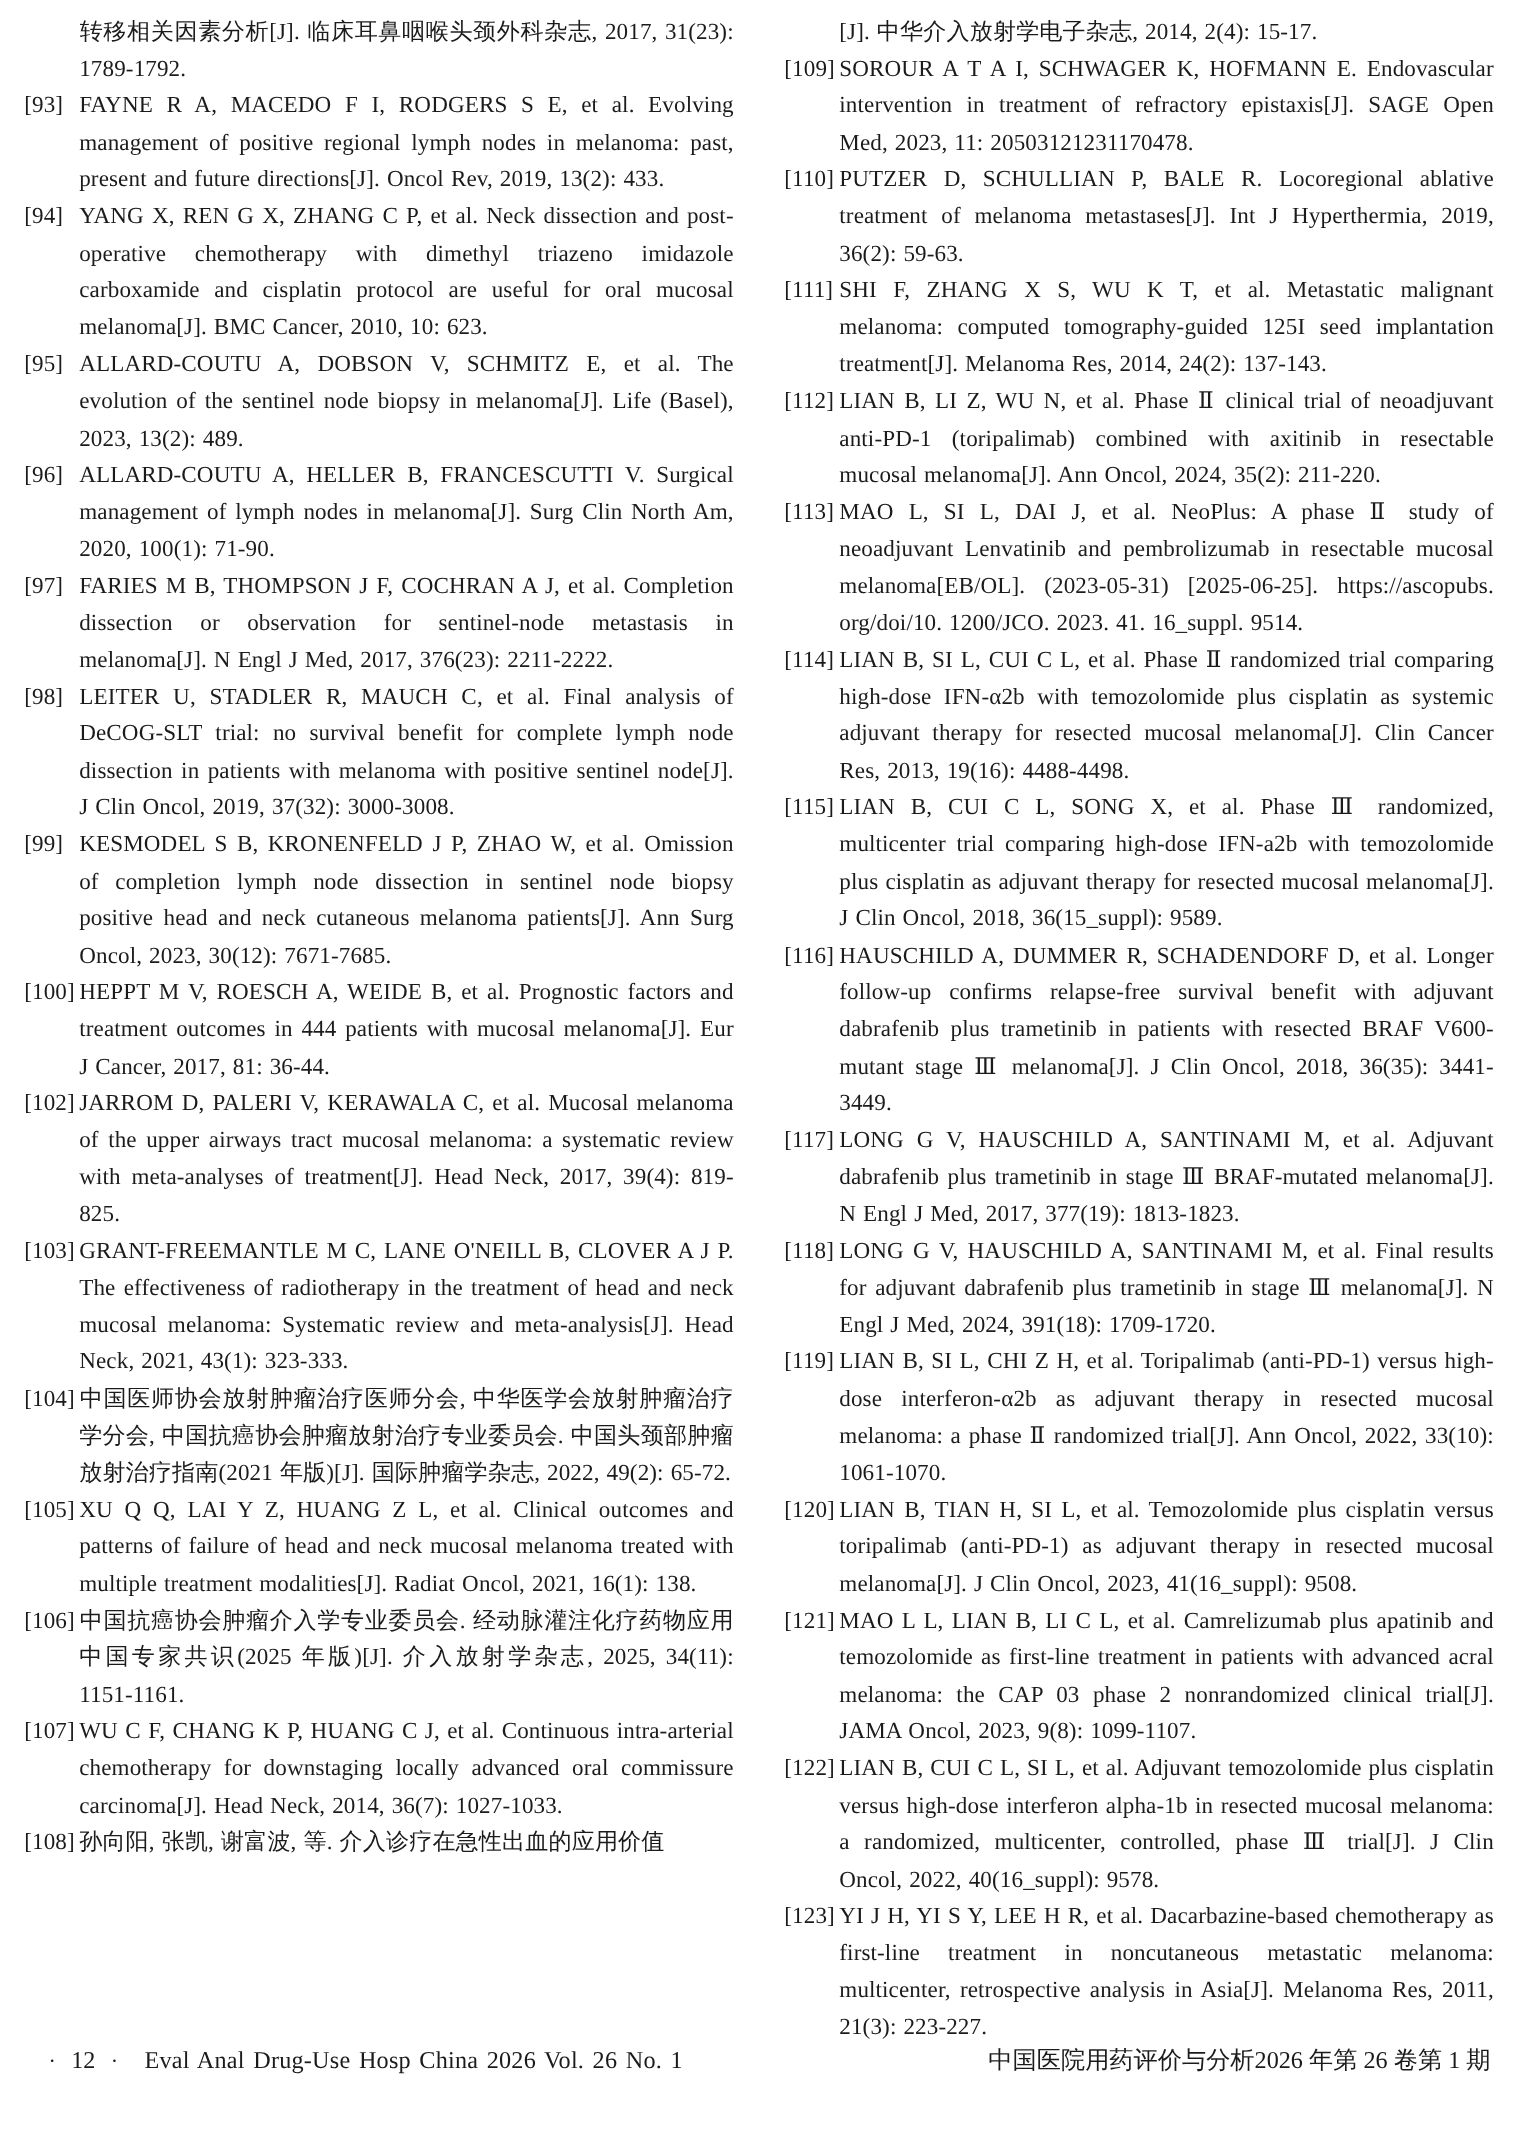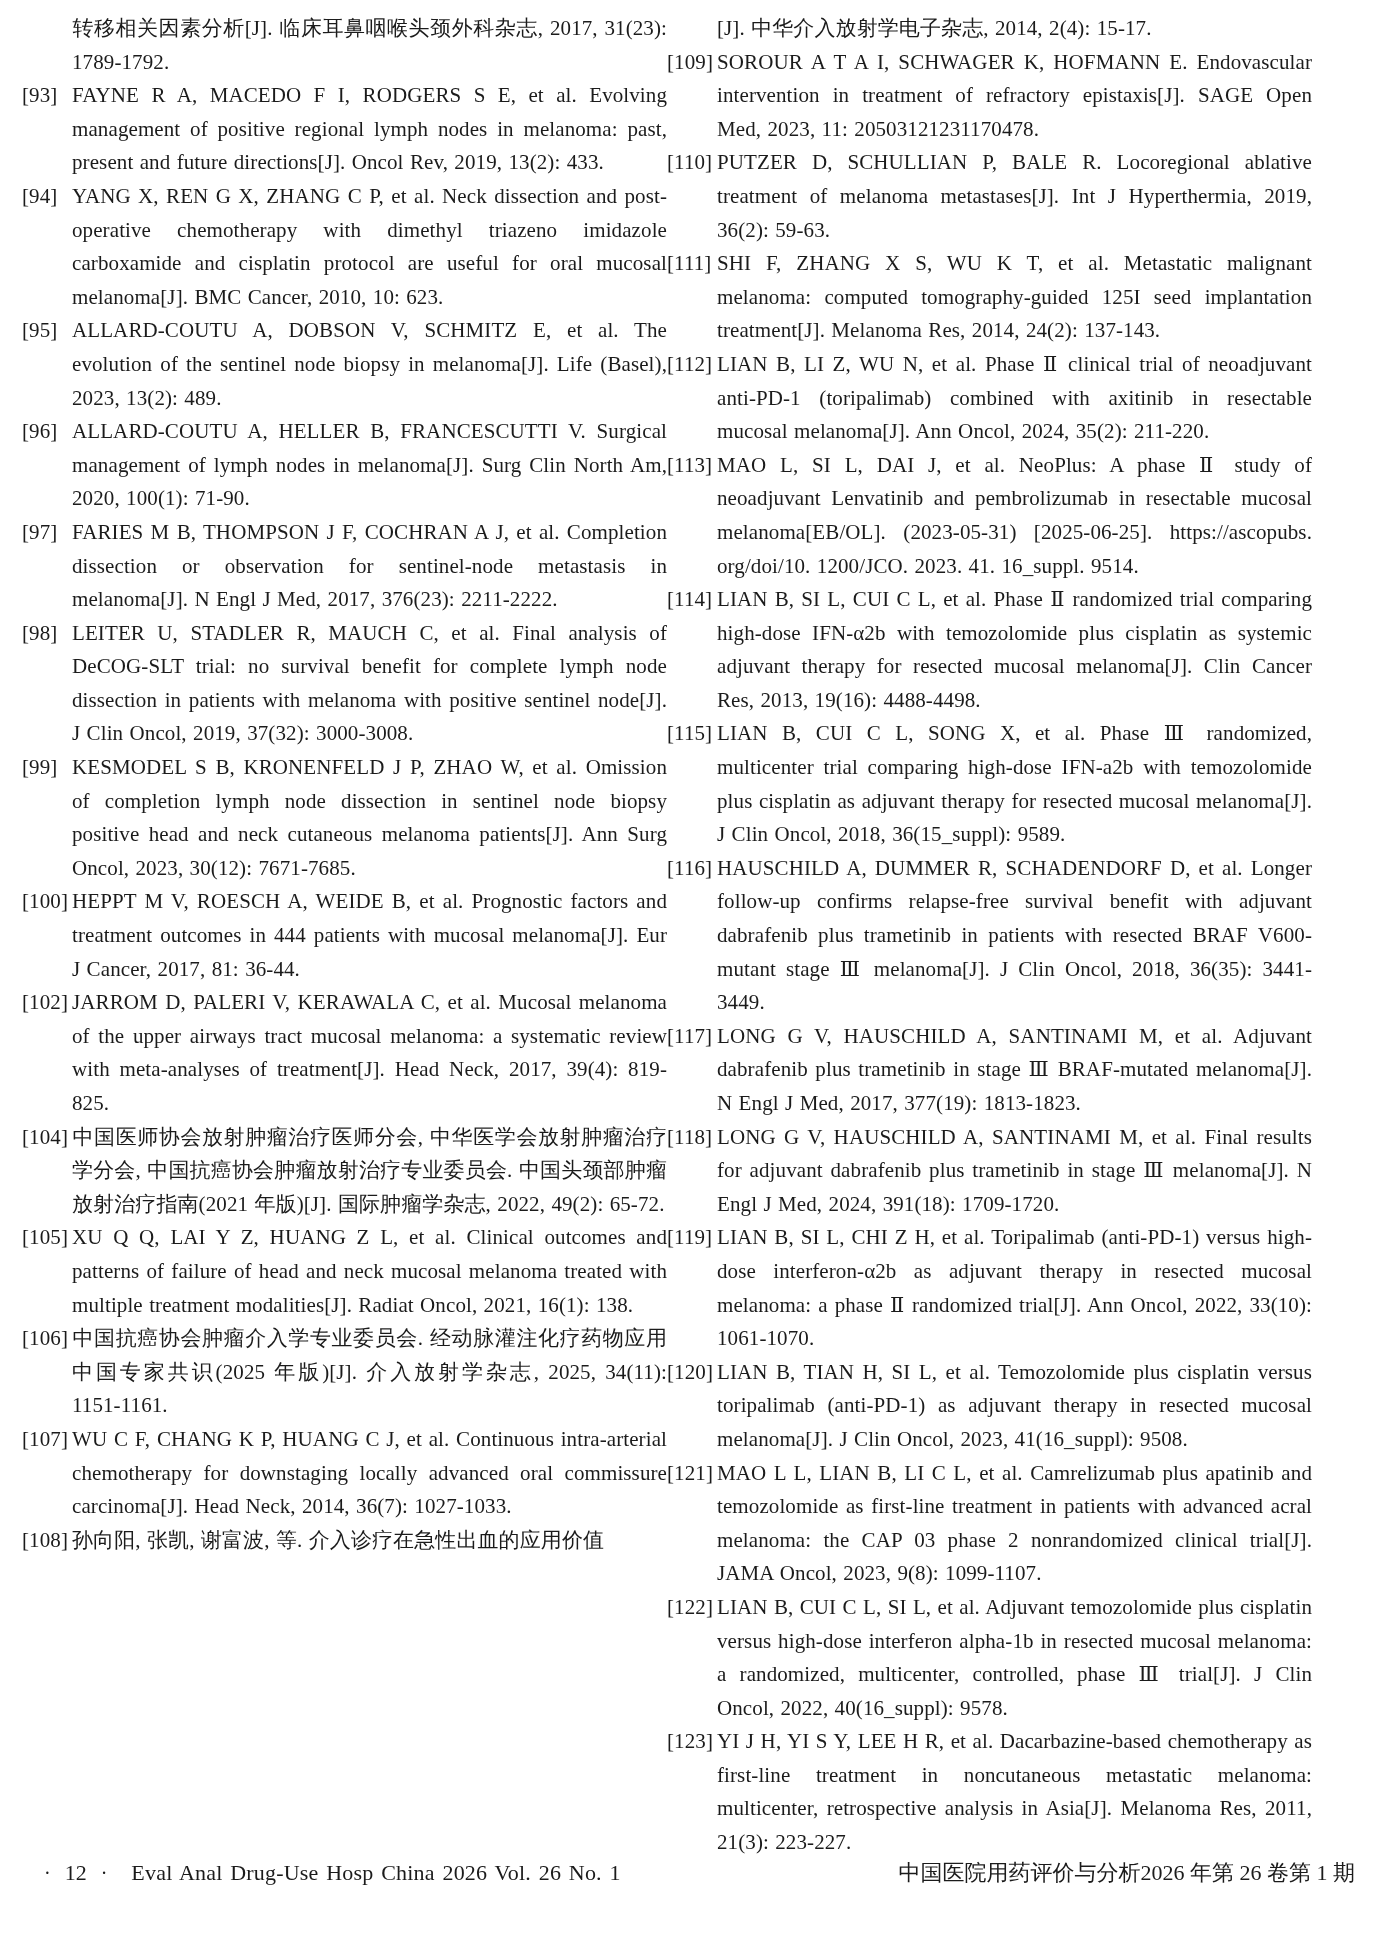--- a/index.html
+++ b/index.html
@@ -15,20 +15,21 @@
     position: relative;
     overflow: hidden;
   }
   .page {
     position: relative;
     width: 1375px;
     height: 1940px;
   }
   .columns {
     display: flex;
+    gap: 46px;
     padding: 12px 18px 0 22px;
   }
   .column {
     width: 645px;
     flex: 0 0 645px;
   }
   .ref {
     margin: 0;
     padding-left: 50px;
     font-size: 21px;
@@ -101,20 +102,21 @@
 
         <p class="ref"><span class="ref-label">[98]</span><span class="ref-text">LEITER U, STADLER R, MAUCH C, et al. Final analysis of DeCOG-SLT trial: no survival benefit for complete lymph node dissection in patients with melanoma with positive sentinel node[J]. J Clin Oncol, 2019, 37(32): 3000-3008.</span></p>
 
         <p class="ref"><span class="ref-label">[99]</span><span class="ref-text">KESMODEL S B, KRONENFELD J P, ZHAO W, et al. Omission of completion lymph node dissection in sentinel node biopsy positive head and neck cutaneous melanoma patients[J]. Ann Surg Oncol, 2023, 30(12): 7671-7685.</span></p>
 
         <p class="ref"><span class="ref-label">[100]</span><span class="ref-text">HEPPT M V, ROESCH A, WEIDE B, et al. Prognostic factors and treatment outcomes in 444 patients with mucosal melanoma[J]. Eur J Cancer, 2017, 81: 36-44.</span></p>
 
 
         <p class="ref"><span class="ref-label">[102]</span><span class="ref-text">JARROM D, PALERI V, KERAWALA C, et al. Mucosal melanoma of the upper airways tract mucosal melanoma: a systematic review with meta-analyses of treatment[J]. Head Neck, 2017, 39(4): 819-825.</span></p>
 
+        <p class="ref"><span class="ref-label">[103]</span><span class="ref-text">GRANT-FREEMANTLE M C, LANE O'NEILL B, CLOVER A J P. The effectiveness of radiotherapy in the treatment of head and neck mucosal melanoma: Systematic review and meta-analysis[J]. Head Neck, 2021, 43(1): 323-333.</span></p>
 
         <p class="ref"><span class="ref-label">[104]</span><span class="ref-text">中国医师协会放射肿瘤治疗医师分会, 中华医学会放射肿瘤治疗学分会, 中国抗癌协会肿瘤放射治疗专业委员会. 中国头颈部肿瘤放射治疗指南(2021 年版)[J]. 国际肿瘤学杂志, 2022, 49(2): 65-72.</span></p>
 
         <p class="ref"><span class="ref-label">[105]</span><span class="ref-text">XU Q Q, LAI Y Z, HUANG Z L, et al. Clinical outcomes and patterns of failure of head and neck mucosal melanoma treated with multiple treatment modalities[J]. Radiat Oncol, 2021, 16(1): 138.</span></p>
 
         <p class="ref"><span class="ref-label">[106]</span><span class="ref-text">中国抗癌协会肿瘤介入学专业委员会. 经动脉灌注化疗药物应用中国专家共识(2025 年版)[J]. 介入放射学杂志, 2025, 34(11): 1151-1161.</span></p>
 
         <p class="ref"><span class="ref-label">[107]</span><span class="ref-text">WU C F, CHANG K P, HUANG C J, et al. Continuous intra-arterial chemotherapy for downstaging locally advanced oral commissure carcinoma[J]. Head Neck, 2014, 36(7): 1027-1033.</span></p>
 
         <p class="ref"><span class="ref-label">[108]</span><span class="ref-text">孙向阳, 张凯, 谢富波, 等. 介入诊疗在急性出血的应用价值</span></p>

